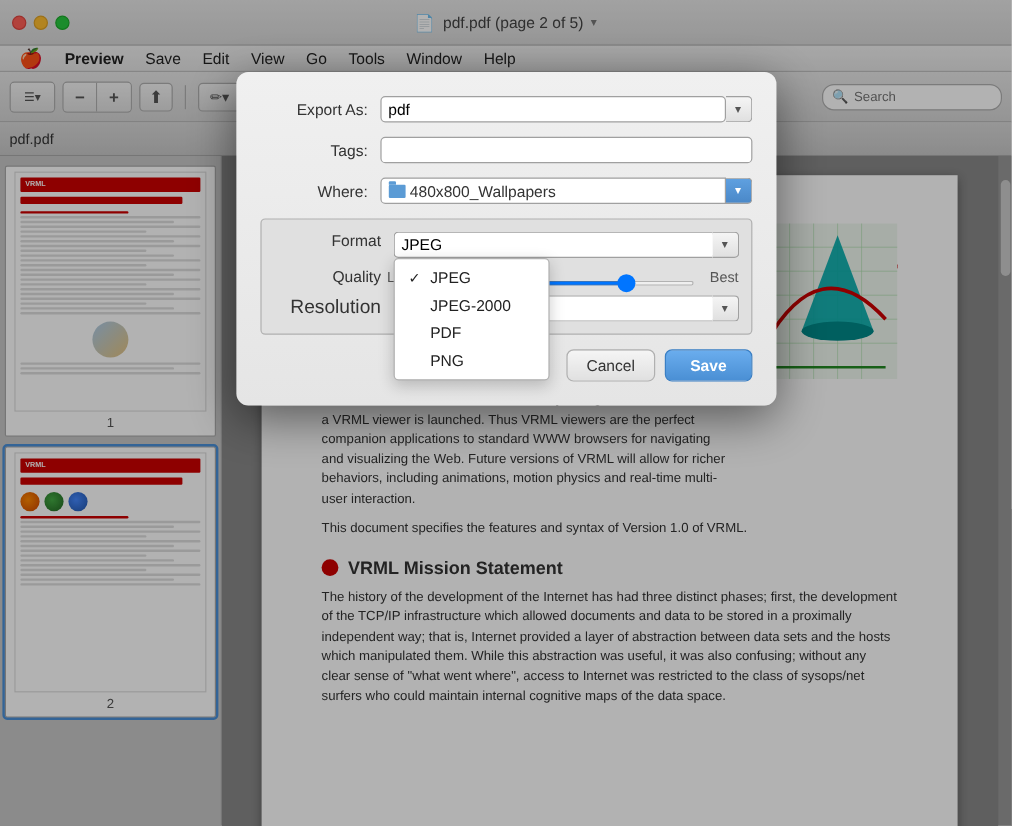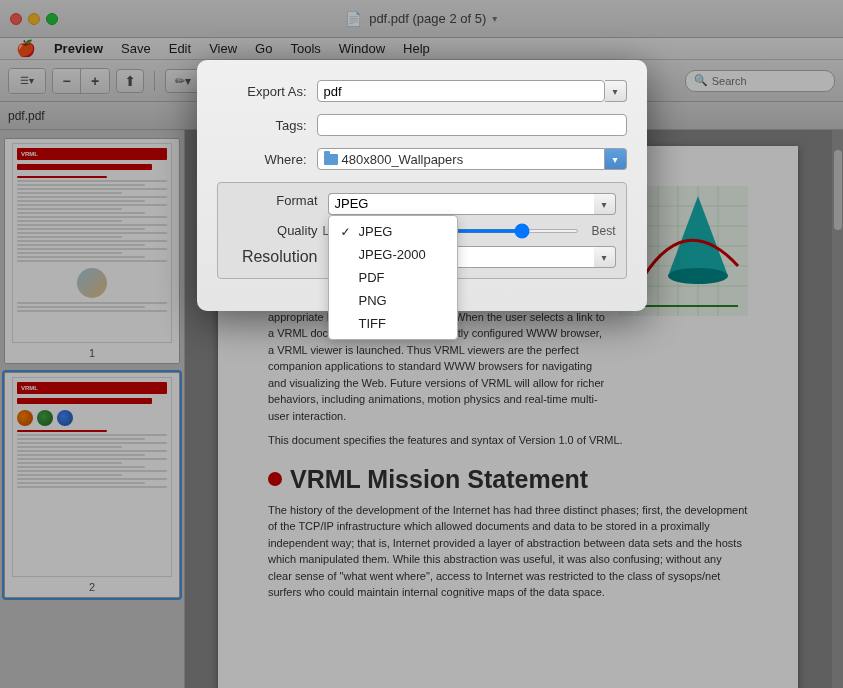--- a/index.html
+++ b/index.html
@@ -433,21 +433,21 @@
     .quality-label {
       width: 90px;
       text-align: right;
       margin-right: 5px;
       color: #333;
       font-size: 13px;
     }
     .quality-slider-container {
       flex: 1;
       display: flex;
-      align-items: center;
+      align-items: flex-end;
       gap: 12px;
     }
     .quality-text {
       font-size: 12px;
       color: #555;
     }
 
     .resolution-row {
       display: flex;
       align-items: center;
@@ -508,21 +508,21 @@
       padding: 5px 20px;
       background: linear-gradient(to bottom, #6aadee, #4a8fd4);
       border: 1px solid #3a7fc4;
       border-radius: 6px;
       font-size: 13px;
       cursor: pointer;
       color: white;
       font-weight: 600;
     }
     .pdf-section-title {
-      font-size: 25px;
+      font-size: 15px;
       font-weight: bold;
       color: #333;
       margin: 16px 0 8px;
       display: flex;
       align-items: center;
       gap: 8px;
     }
     .red-bullet {
       width: 14px;
       height: 14px;
@@ -803,21 +803,20 @@
         <span class="format-label">Format</span>
         <div class="format-select-container">
           <div class="format-select-input">JPEG</div>
           <div class="format-dropdown-btn">▾</div>
 
           <div class="format-dropdown-menu">
             <div class="format-menu-item selected">JPEG</div>
             <div class="format-menu-item">JPEG-2000</div>
             <div class="format-menu-item">PDF</div>
             <div class="format-menu-item">PNG</div>
-            <div class="format-menu-item">TIFF</div>
           </div>
         </div>
       </div>
 
       <div class="quality-row">
         <span class="quality-label">Quality</span>
         <div class="quality-slider-container">
           <span class="quality-text">Least</span>
           <input type="range" style="flex: 1 1 0%; height: 4px;" min="0" max="100" value="75">
           <span class="quality-text">Best</span>
@@ -826,14 +825,18 @@
 
       <div class="resolution-row">
         <span class="resolution-label">Resolution</span>
         <div class="resolution-select-container">
           <div class="resolution-select-input"></div>
           <div class="resolution-dropdown-btn">▾</div>
         </div>
       </div>
     </div>
 
+    <div class="dialog-buttons">
+      <button class="btn-cancel">Cancel</button>
+      <button class="btn-save">Save</button>
+    </div>
   </div>
 </div>
 
 </body></html>

